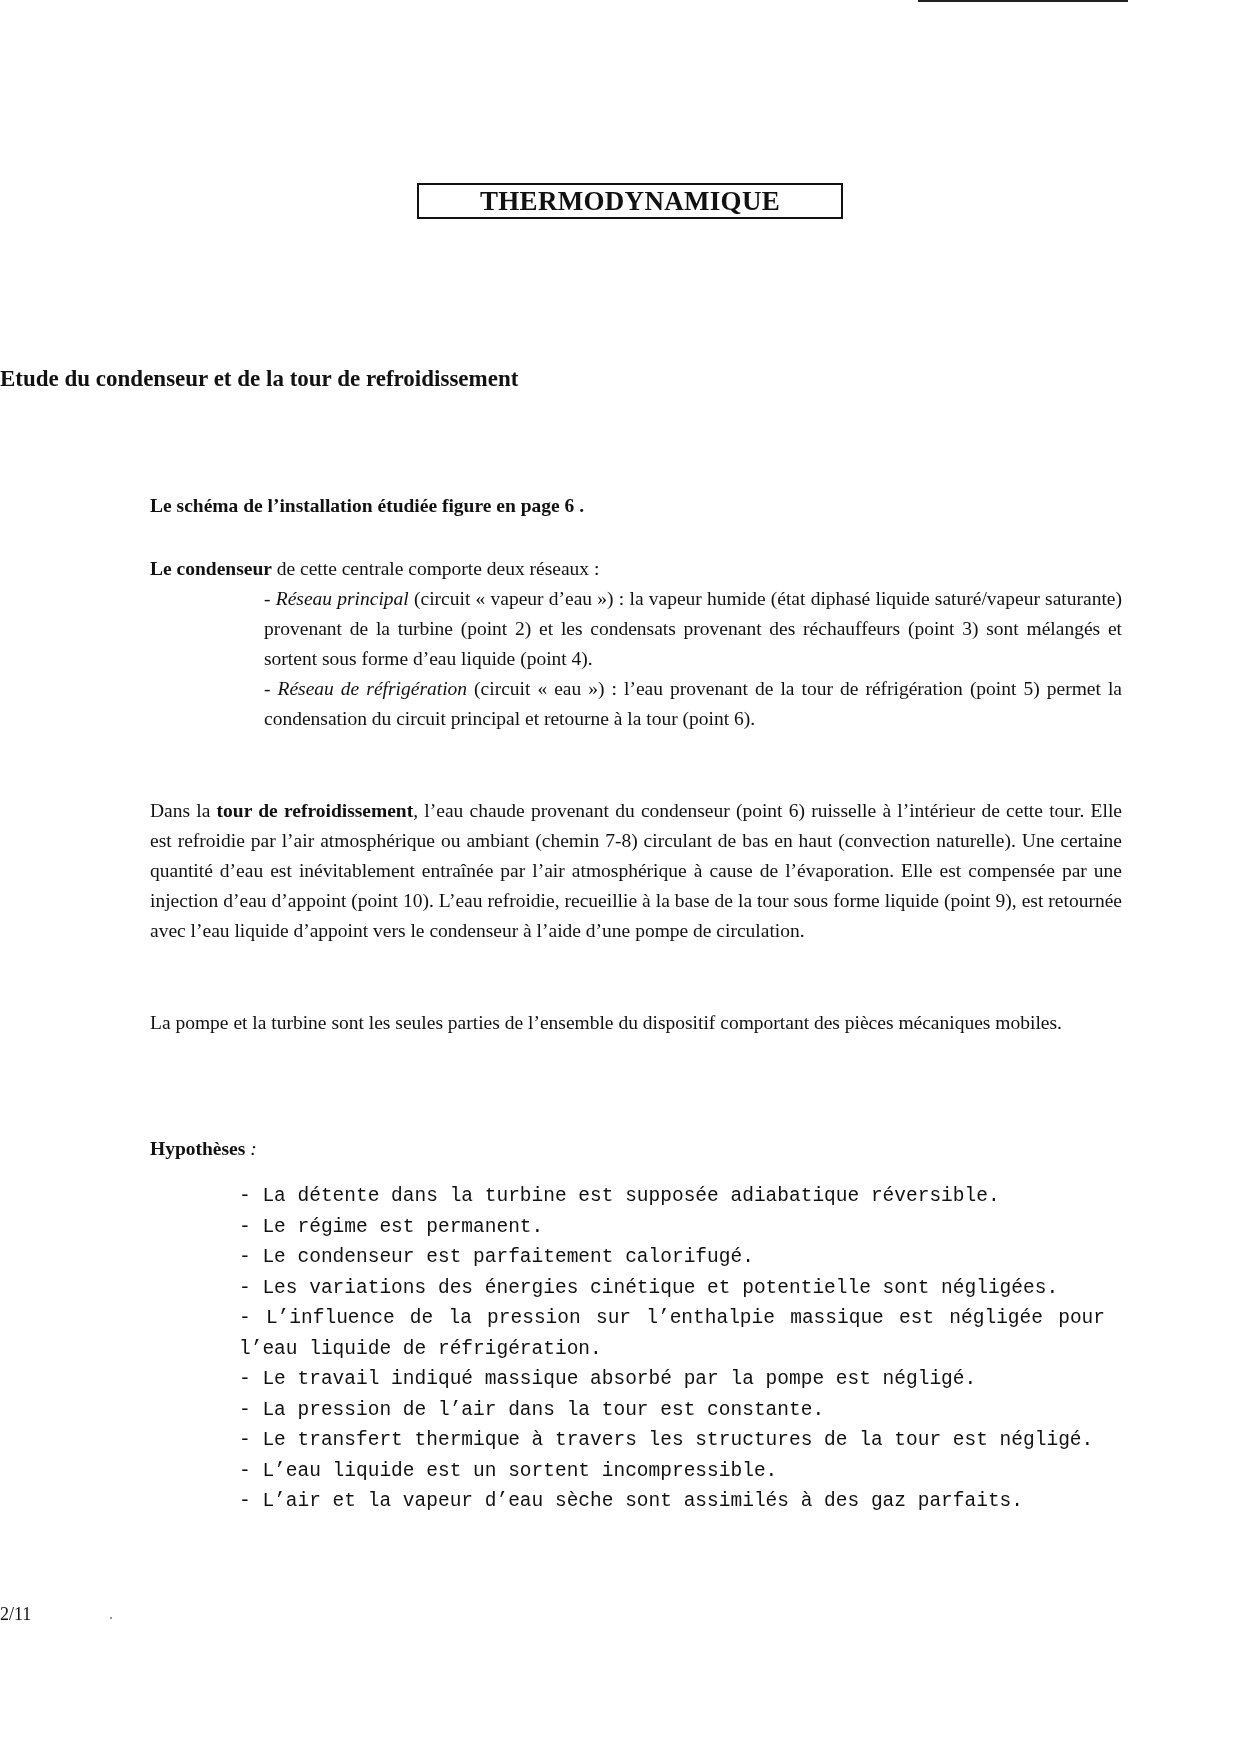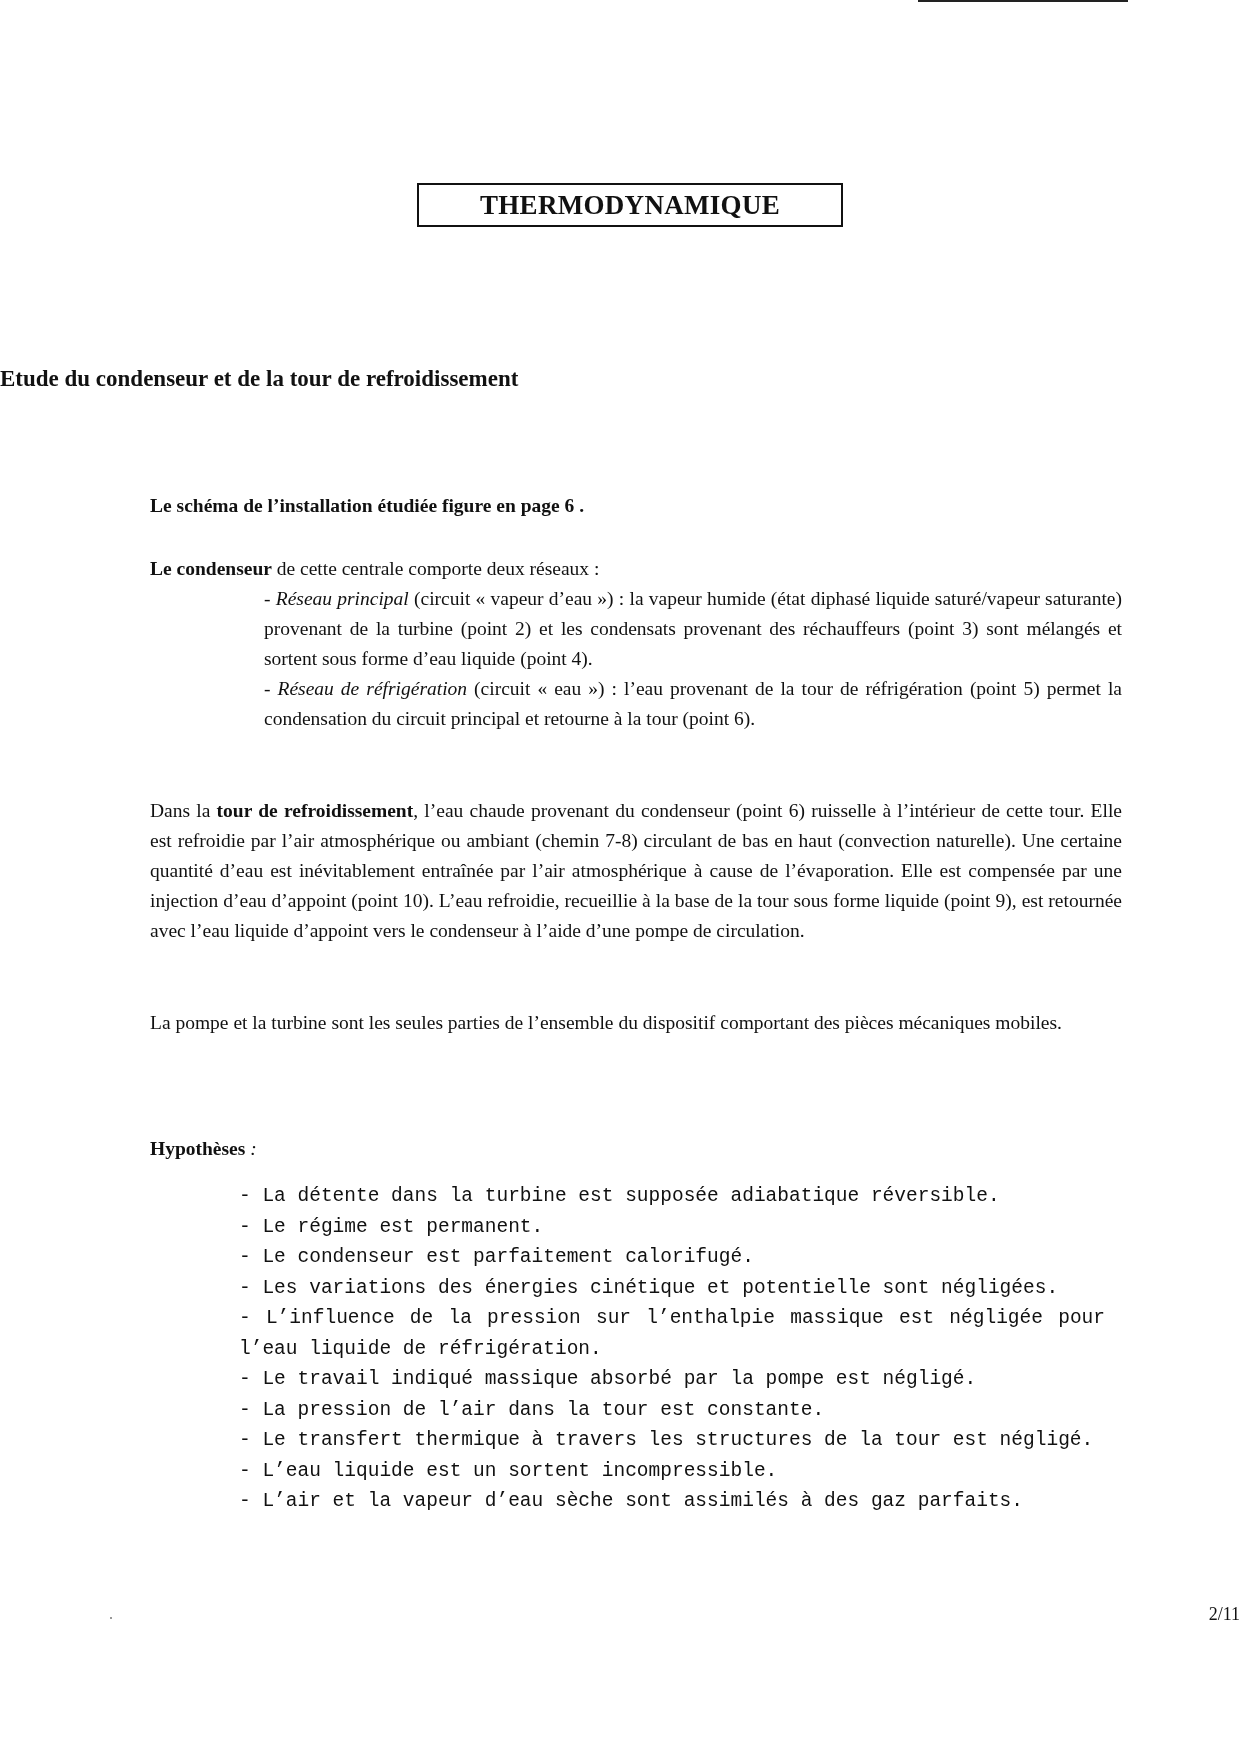--- a/index.html
+++ b/index.html
@@ -6,40 +6,40 @@
   body {
     width: 1240px; height: 1754px; position: relative; overflow: hidden;
     font-family: "Liberation Serif", "DejaVu Serif", serif;
     color: #111;
   }
   .top-rule {
     position: absolute; top: 0; left: 918px; width: 210px; height: 2px;
     background: #222;
   }
   .title-box {
-    position: absolute; left: 417px; top: 183px; width: 426px; height: 44px;
+    position: absolute; left: 417px; top: 183px; width: 426px; height: 36px;
     border: 2px solid #111; box-sizing: border-box;
     display: flex; align-items: center; justify-content: center;
     font-weight: bold; font-size: 27px; letter-spacing: 0.3px;
   }
   .subtitle {
     position: absolute; left: 0; width: 1240px; top: 362px;
     text-align: left; font-weight: bold; font-size: 23px; line-height: 33px;
   }
   .para {
     position: absolute; left: 150px; width: 972px;
     font-size: 19.5px; line-height: 30px; text-align: justify;
   }
   .bold { font-weight: bold; }
   .ital { font-style: italic; }
   .indent { margin-left: 114px; }
   .hyp-list { list-style: none; margin: 17px; padding: 0; font-family: Liberation Mono, monospace; }
   .hyp-list li { margin-left: 72px; line-height: 30.5px; }
   .page-num {
-    position: absolute; top: 1604px; left: 0; width: 1240px; text-align: right;
+    position: absolute; top: 1604px; left: 0; width: 1240px; text-align: left;
     font-size: 18px;
   }
   .margin-dot {
     position: absolute; left: 110px; top: 1617px; width: 2px; height: 2px; background: #999;
   }
 </style>
 </head>
 <body>
 
 <div class="top-rule"></div>

